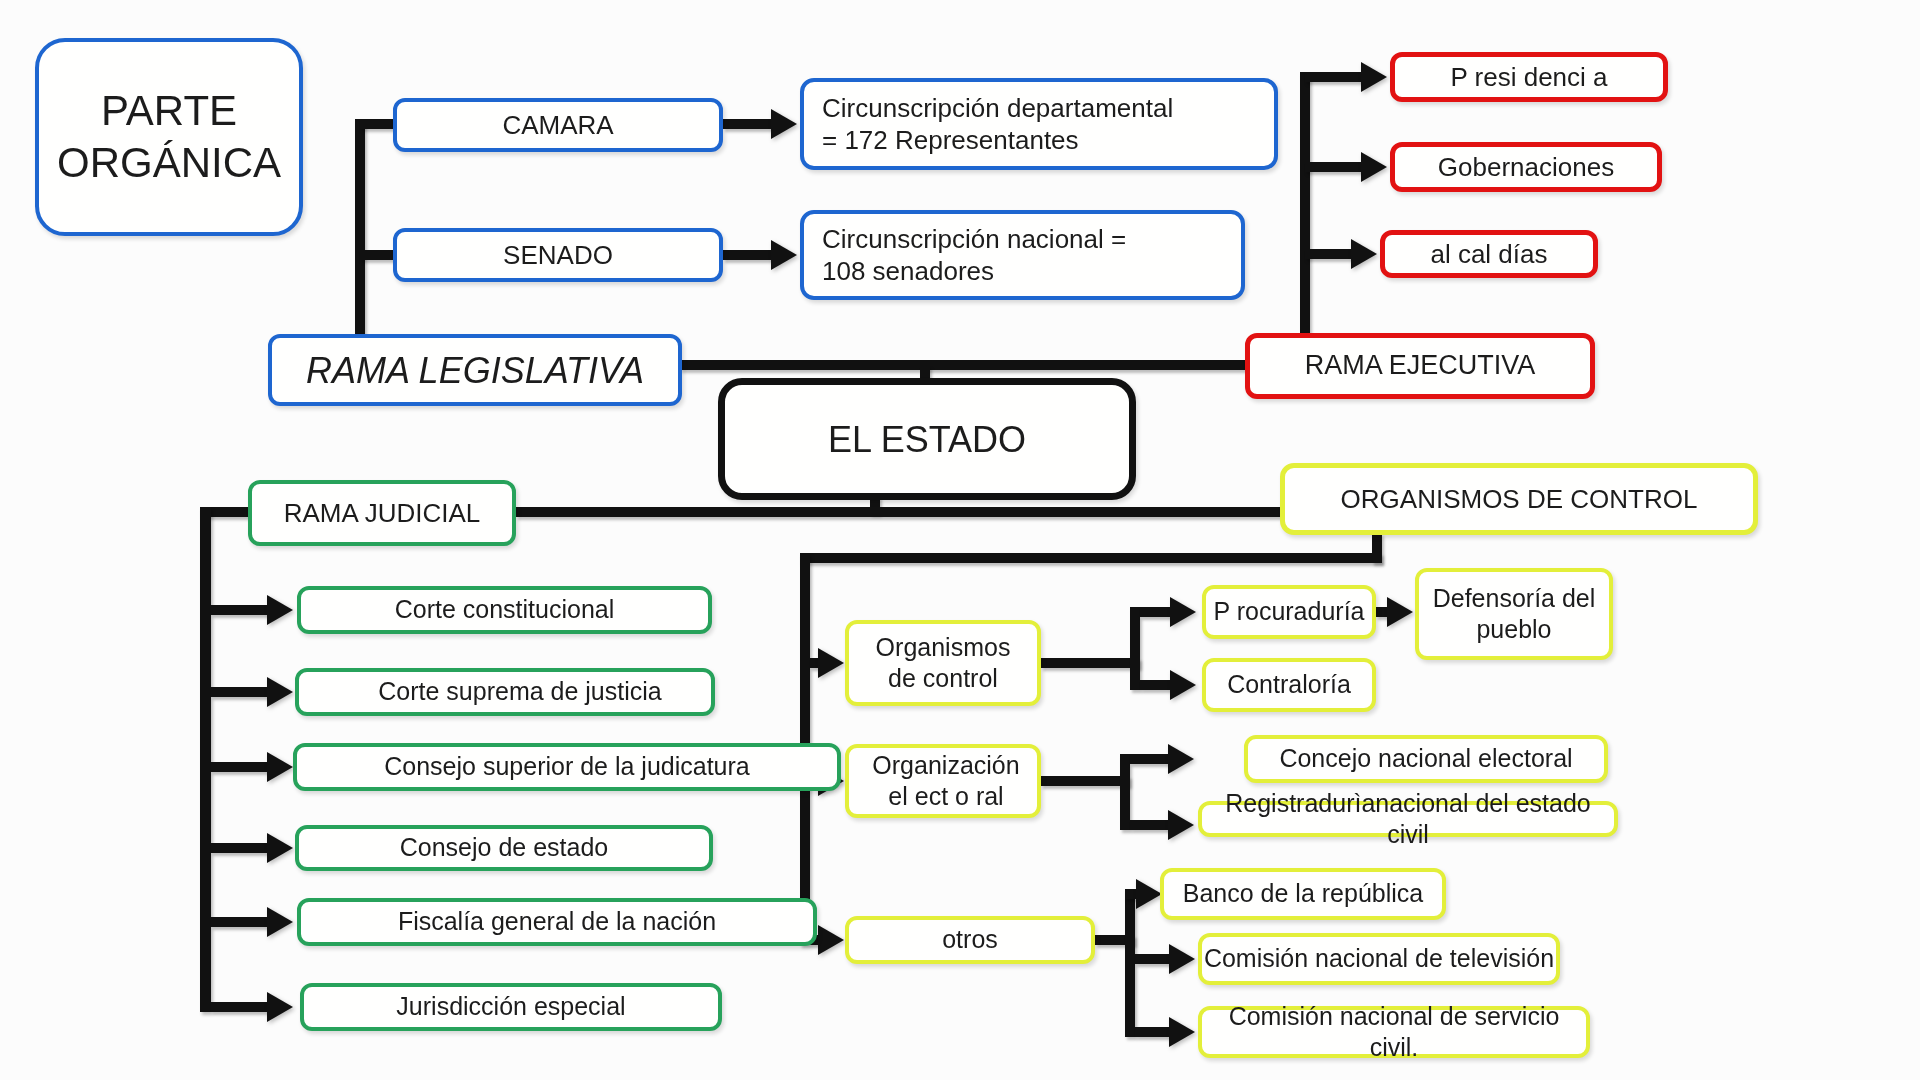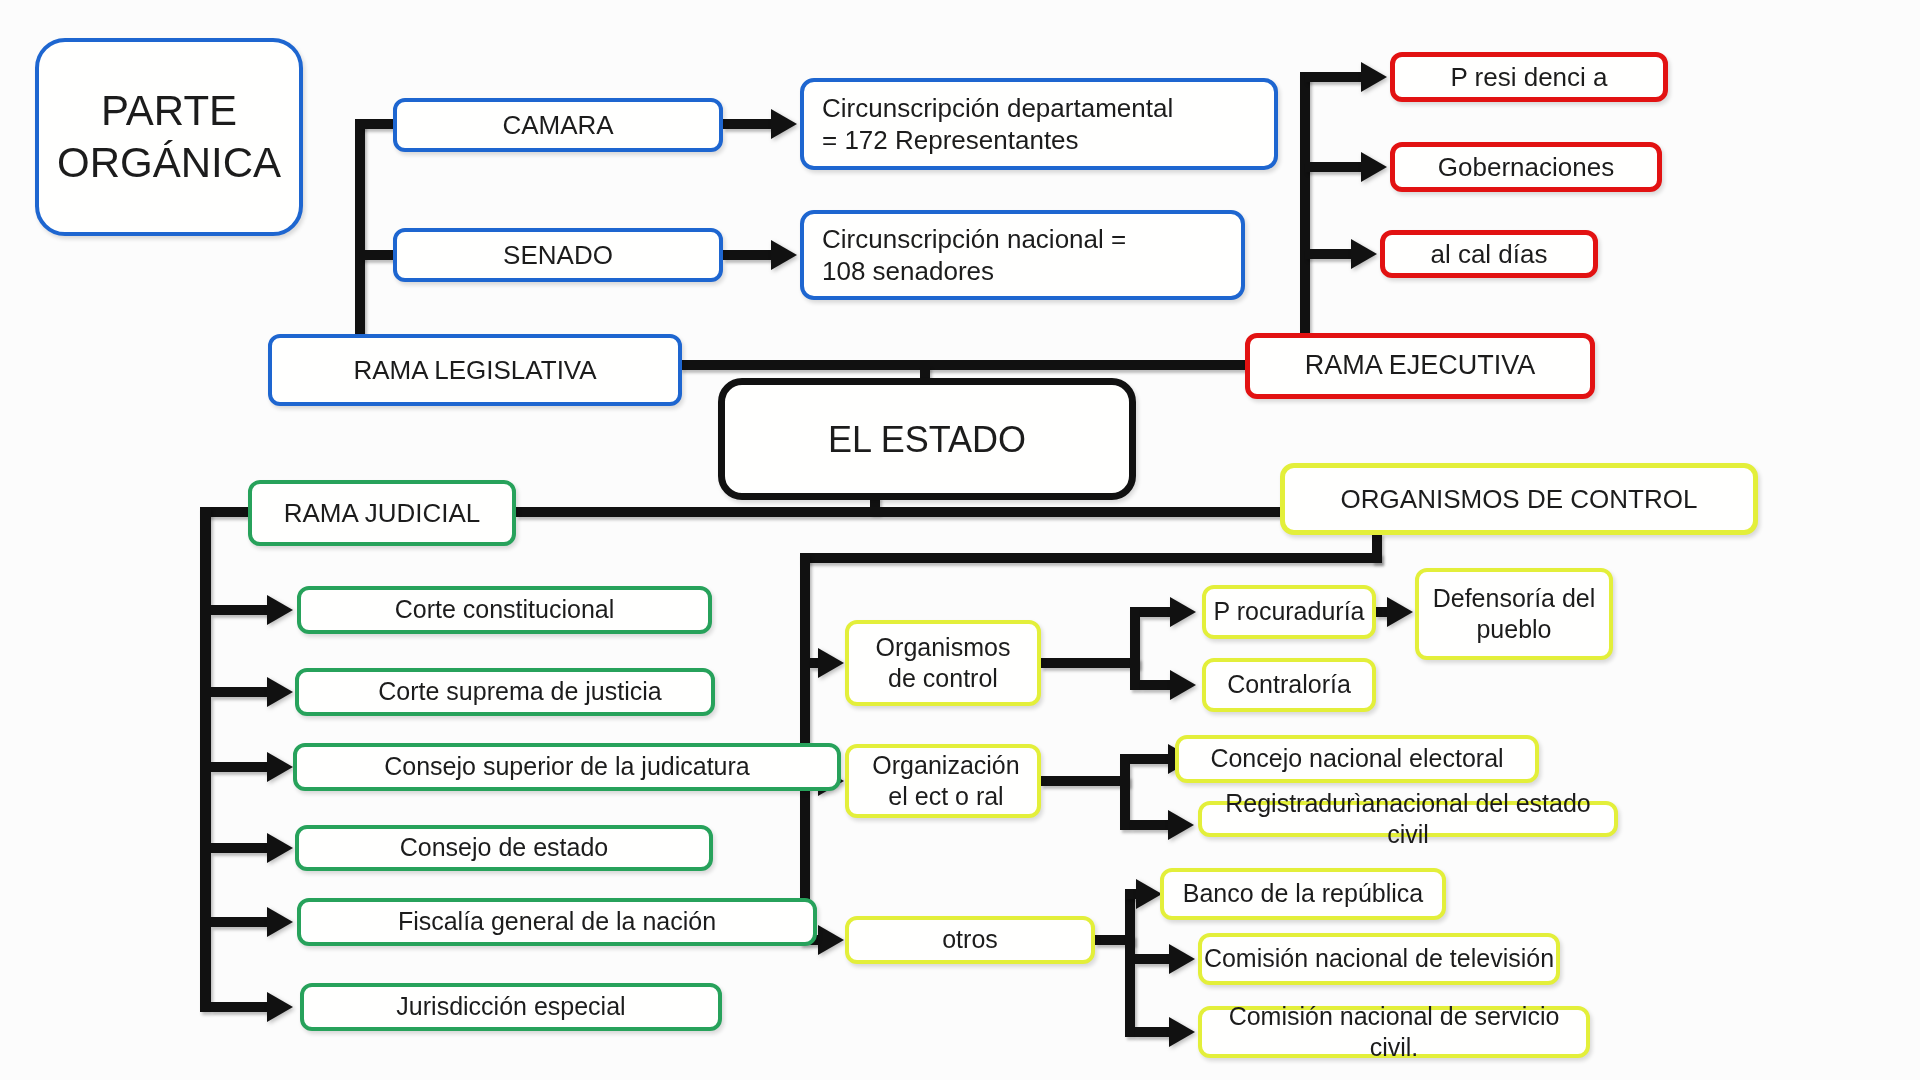--- a/index.html
+++ b/index.html
@@ -128,21 +128,21 @@
     <span>SENADO</span>
   </div>
 
   <div class="node blue leftal" style="left:800px;top:210px;width:445px;height:90px;border-radius:14px;font-size:26px;">
     <div>
         <span class="l">Circunscripción nacional =</span>
          <span class="l">108 senadores</span>
       </div>
   </div>
 
-  <div class="node blue" style="left:268px;top:334px;width:414px;height:72px;font-size:26px;">
+  <div class="node blue" style="left:268px;top:334px;width:414px;height:72px;font-size:36px;font-style:italic;">
     <span>RAMA LEGISLATIVA</span>
   </div>
 
   <div class="node black" style="left:718px;top:378px;width:418px;height:122px;border-radius:24px;font-size:36px;">
     <div>
         <span class="l">EL ESTADO</span>
       </div>
   </div>
 
   <div class="node red" style="left:1245px;top:333px;width:350px;height:66px;font-size:27px;">
@@ -215,21 +215,21 @@
     <span>Contraloría</span>
   </div>
 
   <div class="node yellow" style="left:845px;top:744px;width:196px;height:74px;font-size:25px;border-width:4px;padding-left:6px;">
     <div>
         <span class="l">Organización</span>
          <span class="l">el ect o ral</span>
       </div>
   </div>
 
-  <div class="node yellow" style="left:1175px;top:735px;width:364px;height:48px;font-size:25px;border-width:4px;align-items:center;">
+  <div class="node yellow" style="left:1244px;top:735px;width:364px;height:48px;font-size:25px;border-width:4px;align-items:center;">
     <span>Concejo nacional electoral</span>
   </div>
 
   <div class="node yellow" style="left:1198px;top:801px;width:420px;height:36px;font-size:25px;border-width:4px;">
     <span>Registradurìanacional del estado civil</span>
   </div>
 
   <div class="node yellow" style="left:845px;top:916px;width:250px;height:48px;font-size:25px;border-width:4px;">
     <span>otros</span>
   </div>

